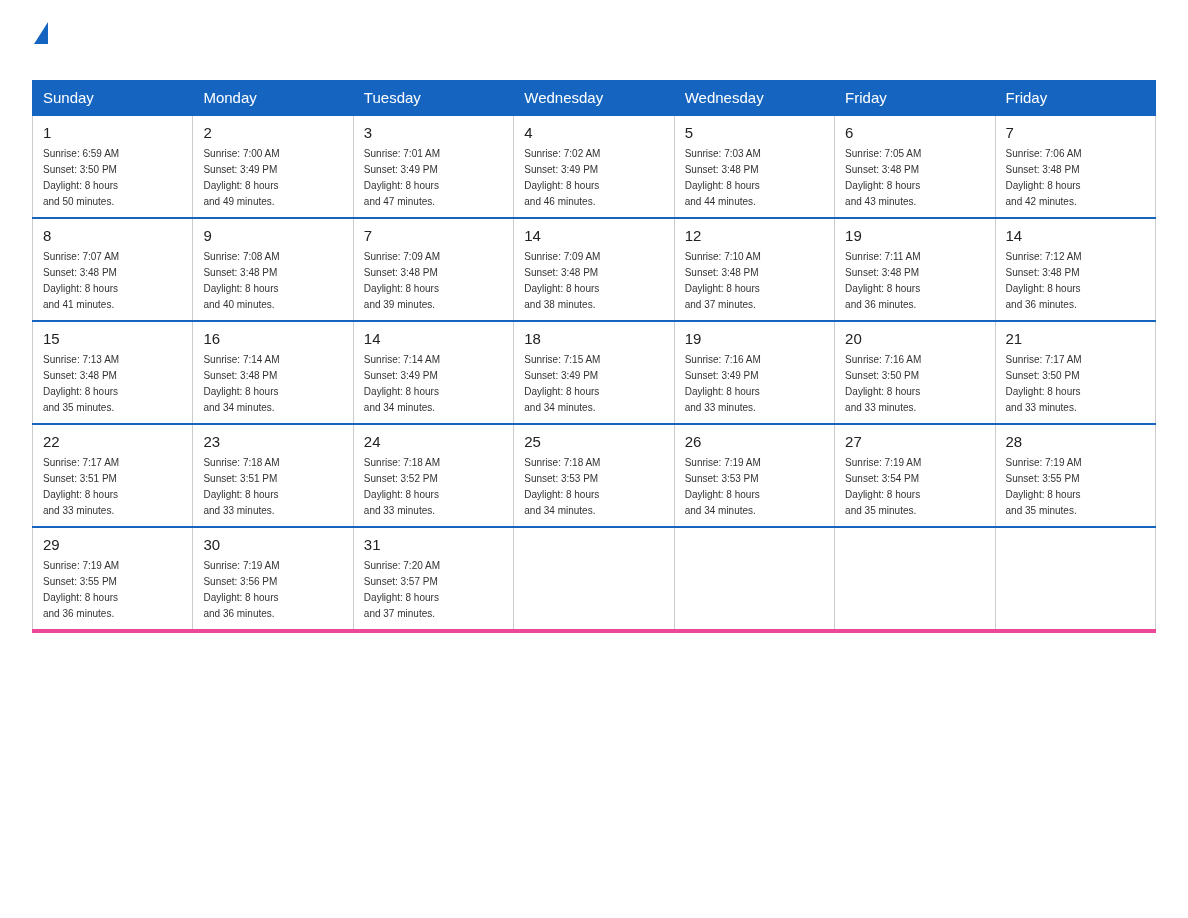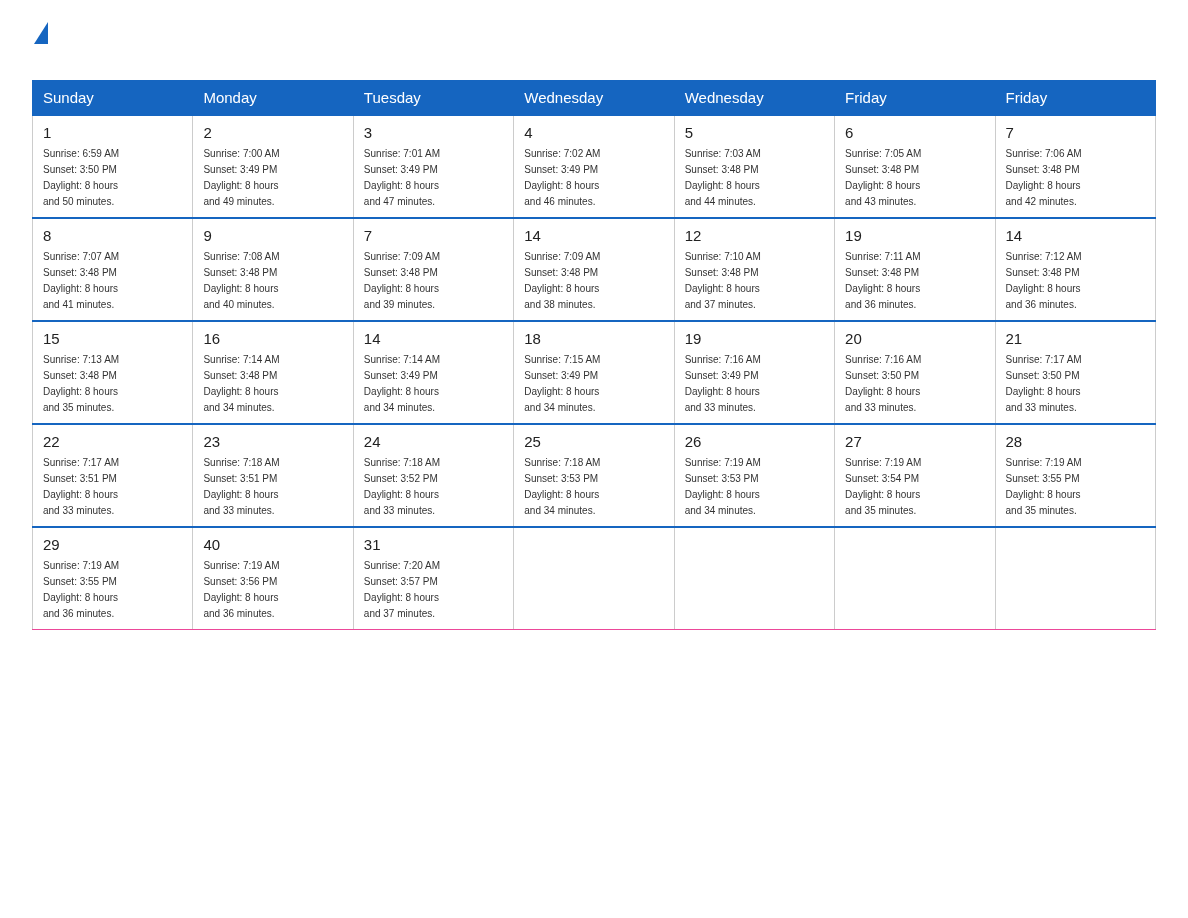--- a/index.html
+++ b/index.html
@@ -91,21 +91,21 @@
     .day-info {
       font-size: 10px;
       color: #333;
       line-height: 1.5;
     }
     .empty-cell {
       border: 1px solid #ccc;
       border-top: 2px solid #1565c0;
     }
     tbody tr:last-child td {
-      border-bottom: 1px solid #ec4899;
+      border-bottom: 4px solid #ec4899;
     }
   </style>
 </head>
 <body>
 
 <div class="header">
   <div class="logo">
     <div style="display:flex; flex-direction:column; align-items:flex-start;">
       <div style="display:flex; align-items:center;">
         <span class="logo-text-general"></span>
@@ -252,21 +252,21 @@
         <span class="day-number">28</span>
         <span class="day-info">Sunrise: 7:19 AM<br>Sunset: 3:55 PM<br>Daylight: 8 hours<br>and 35 minutes.</span>
       </td>
       </tr>
       <tr>
         <td>
         <span class="day-number">29</span>
         <span class="day-info">Sunrise: 7:19 AM<br>Sunset: 3:55 PM<br>Daylight: 8 hours<br>and 36 minutes.</span>
       </td>
         <td>
-        <span class="day-number">40</span>
+        <span class="day-number">30</span>
         <span class="day-info">Sunrise: 7:19 AM<br>Sunset: 3:56 PM<br>Daylight: 8 hours<br>and 36 minutes.</span>
       </td>
         <td>
         <span class="day-number">31</span>
         <span class="day-info">Sunrise: 7:20 AM<br>Sunset: 3:57 PM<br>Daylight: 8 hours<br>and 37 minutes.</span>
       </td>
         <td class="empty-cell"></td>
         <td class="empty-cell"></td>
         <td class="empty-cell"></td>
         <td class="empty-cell"></td>

